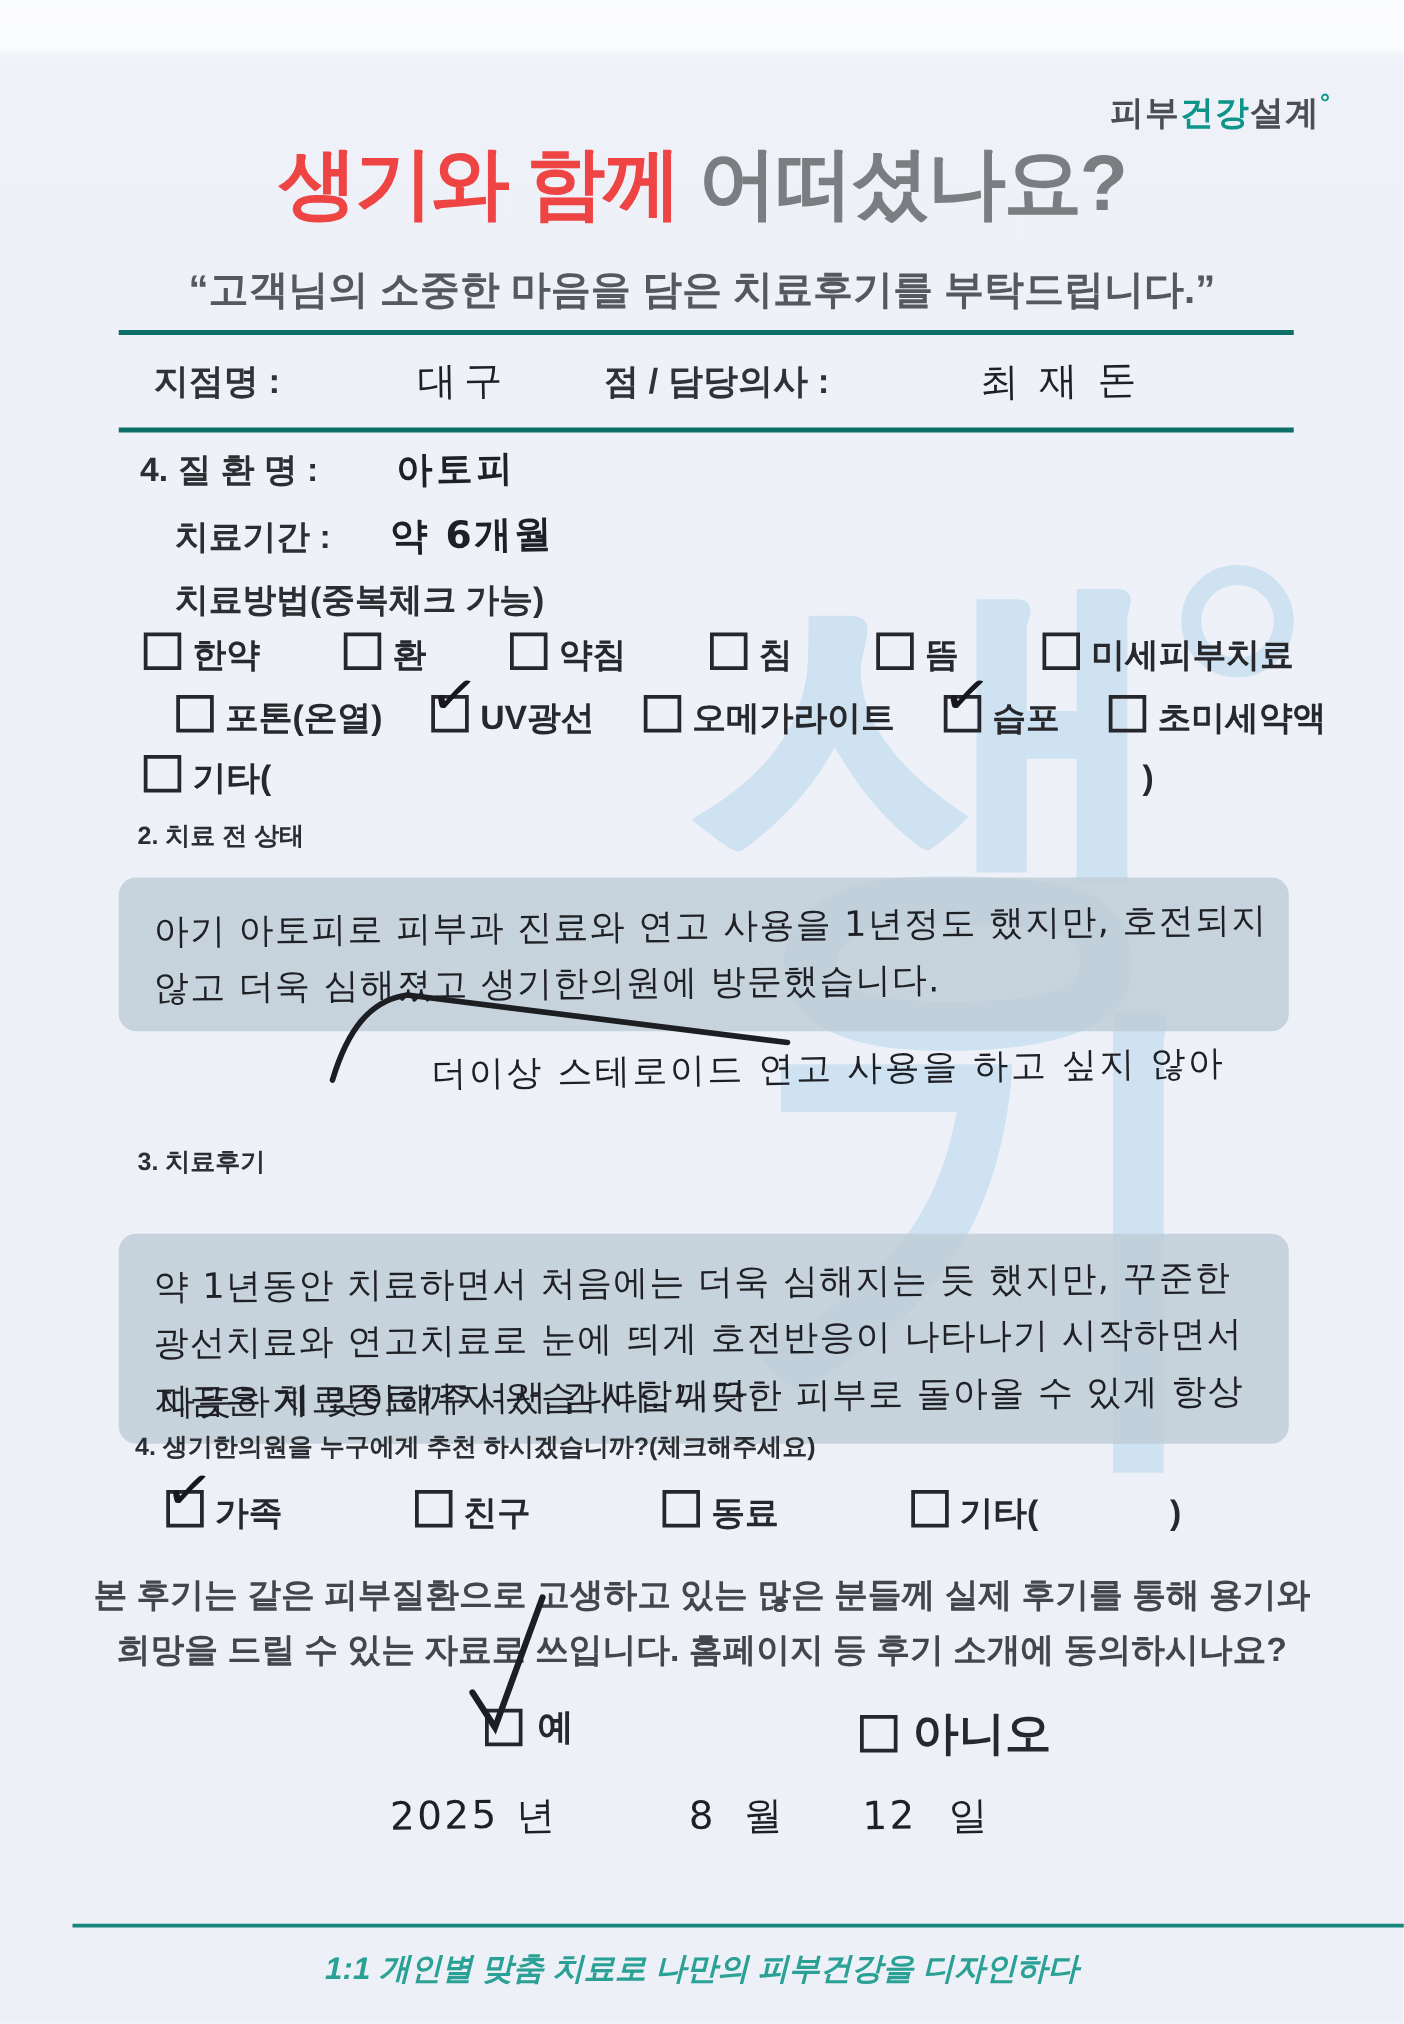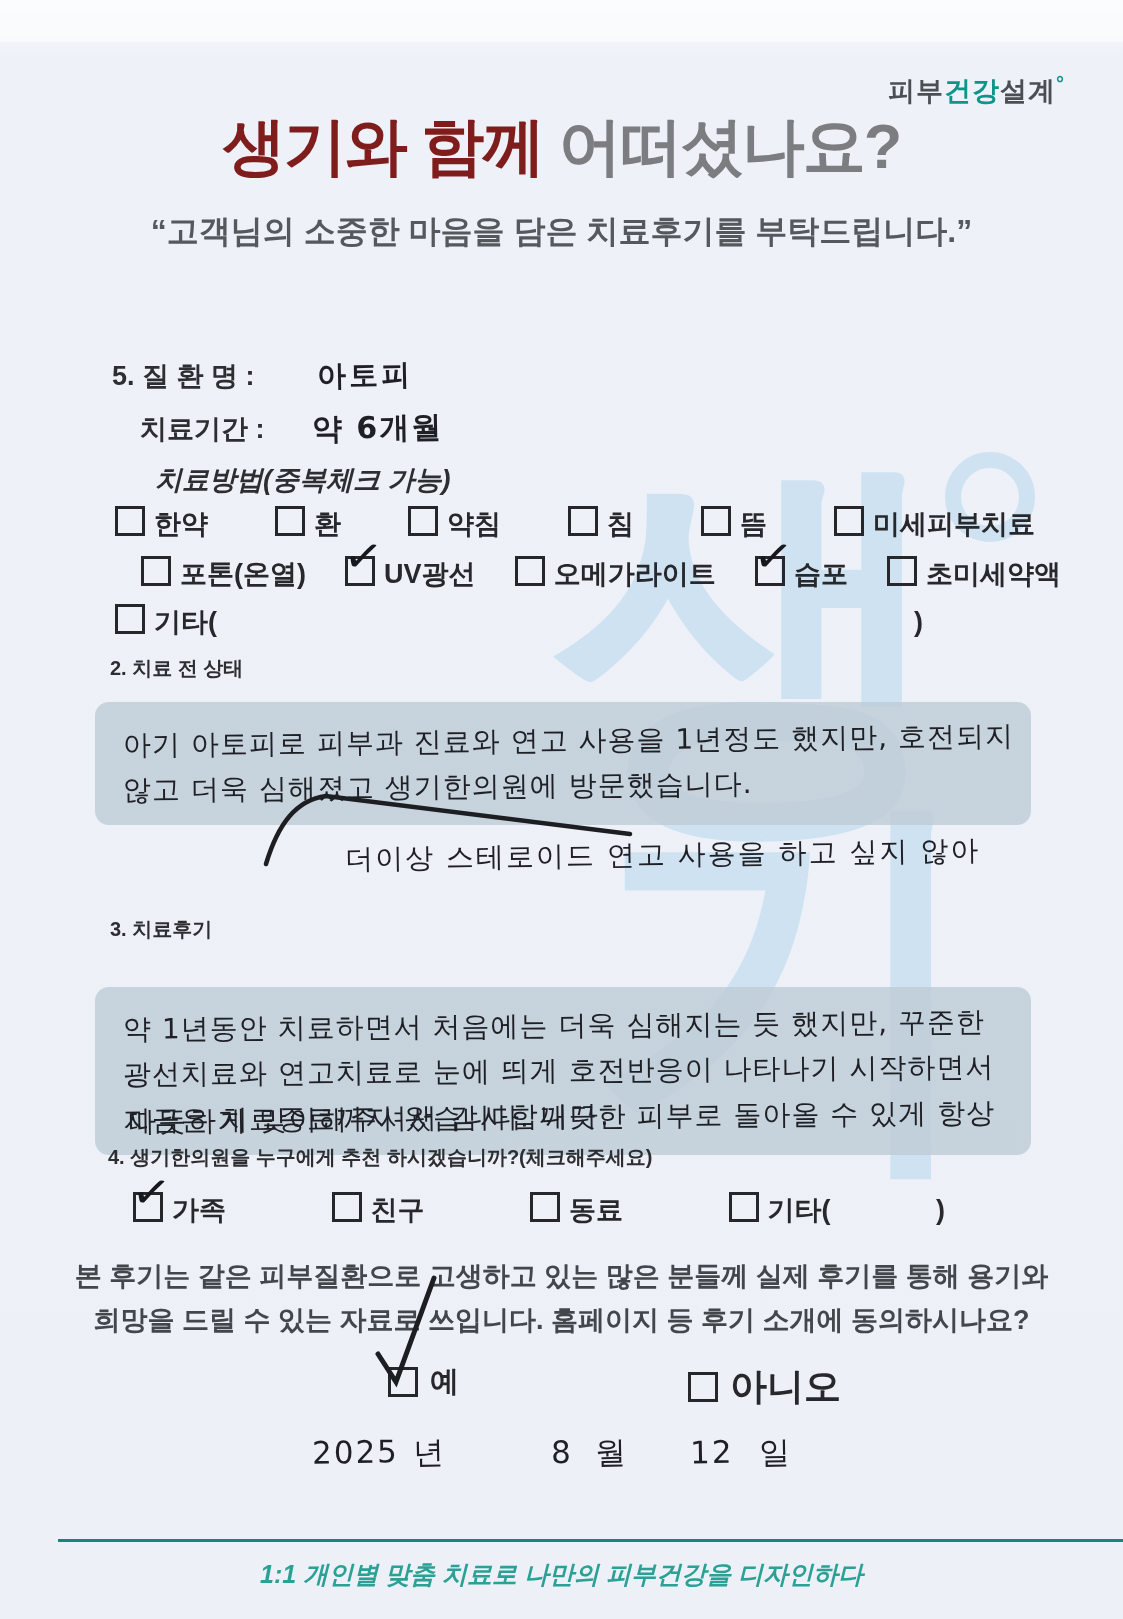--- a/index.html
+++ b/index.html
@@ -13,21 +13,21 @@
   .wm-char{position:absolute;font-weight:900;font-size:400px;line-height:1;color:#cfe2f2;font-family:"DejaVu Sans",sans-serif;}
   .wm-ring{position:absolute;width:58px;height:58px;border:16px solid #cfe2f2;border-radius:50%;}
   .content{position:absolute;inset:0;z-index:1;}
 
   .logo{position:absolute;top:72px;right:58px;font-size:27px;letter-spacing:1px;color:#4b4e52;font-weight:600;}
   .logo .accent{color:#0f9489;font-weight:800;}
   .logo .degree{color:#0f9489;font-size:20px;vertical-align:super;font-weight:800;}
 
   .title{position:absolute;top:104px;left:0;right:0;text-align:center;
          font-size:63px;font-weight:800;letter-spacing:-2px;}
-  .title .t-accent{color:#7f1d1d;}
+  .title .t-accent{color:#ef4444;}
   .title .t-rest{color:#7b7d81;}
   .subtitle{position:absolute;top:210px;left:0;right:0;text-align:center;
             font-size:32px;font-weight:600;color:#55585c;}
 
   .branch-bar{position:absolute;top:264px;left:95px;right:88px;
       border-top:4px solid #0d6f68;border-bottom:4px solid #0d6f68;
       padding:16px 28px;display:flex;align-items:center;}
   .form-label{font-size:28px;font-weight:700;color:#303236;}
   .hand{font-family:"DejaVu Sans",sans-serif;color:#1f2026;display:inline-block;transform:rotate(-1deg);}
 
@@ -74,30 +74,36 @@
   <div class="wm-char" style="top:778px;left:588px;">기</div>
 </div>
 
 <div class="content">
 
   <div class="logo"><span>피부</span><span class="accent">건강</span><span>설계</span><span class="degree">°</span></div>
 
   <div class="title"><span class="t-accent">생기와 함께 </span><span class="t-rest">어떠셨나요?</span></div>
   <div class="subtitle">“고객님의 소중한 마음을 담은 치료후기를 부탁드립니다.”</div>
 
+  <div class="branch-bar">
+    <span class="form-label">지점명 :</span>
+    <span class="hand" style="margin-left:110px;font-size:31px;letter-spacing:6px;">대구</span>
+    <span class="form-label" style="margin-left:75px;">점 / 담당의사 :</span>
+    <span class="hand" style="margin-left:120px;font-size:31px;letter-spacing:16px;">최재돈</span>
+  </div>
 
   <div class="s1-line" style="top:356px;">
-    <span>5. 질 환 명 :</span>
+    <span>4. 질 환 명 :</span>
     <span class="hand" style="margin-left:55px;font-size:29px;letter-spacing:3px;">아토피</span>
   </div>
   <div class="s1-line" style="top:408px;left:140px;">
     <span>치료기간 :</span>
     <span class="hand" style="margin-left:40px;font-size:30px;letter-spacing:2px;">약 6개월</span>
   </div>
-  <div class="s1-line" style="top:462px;left:155px;font-style:italic;">치료방법(중복체크 가능)</div>
+  <div class="s1-line" style="top:462px;left:140px;">치료방법(중복체크 가능)</div>
 
   <div class="cbrow" style="top:506px;width:920px;">
     <label class="opt">
       <span class="cb"></span>
       <span class="opt-label">한약</span>
     </label>
     <label class="opt">
       <span class="cb"></span>
       <span class="opt-label">환</span>
     </label>

